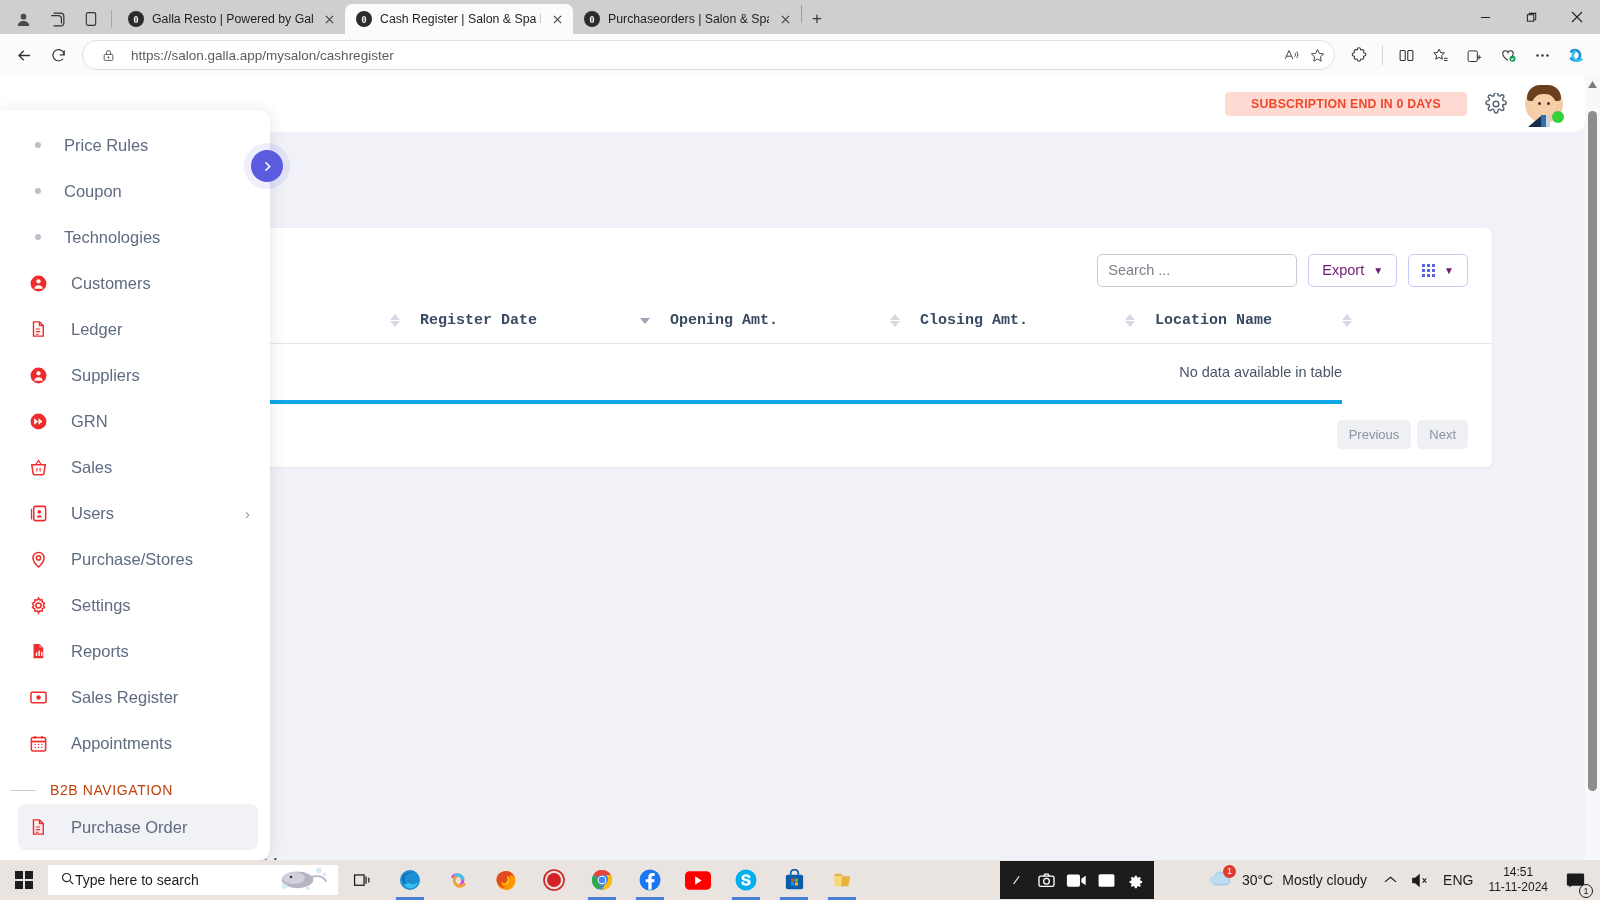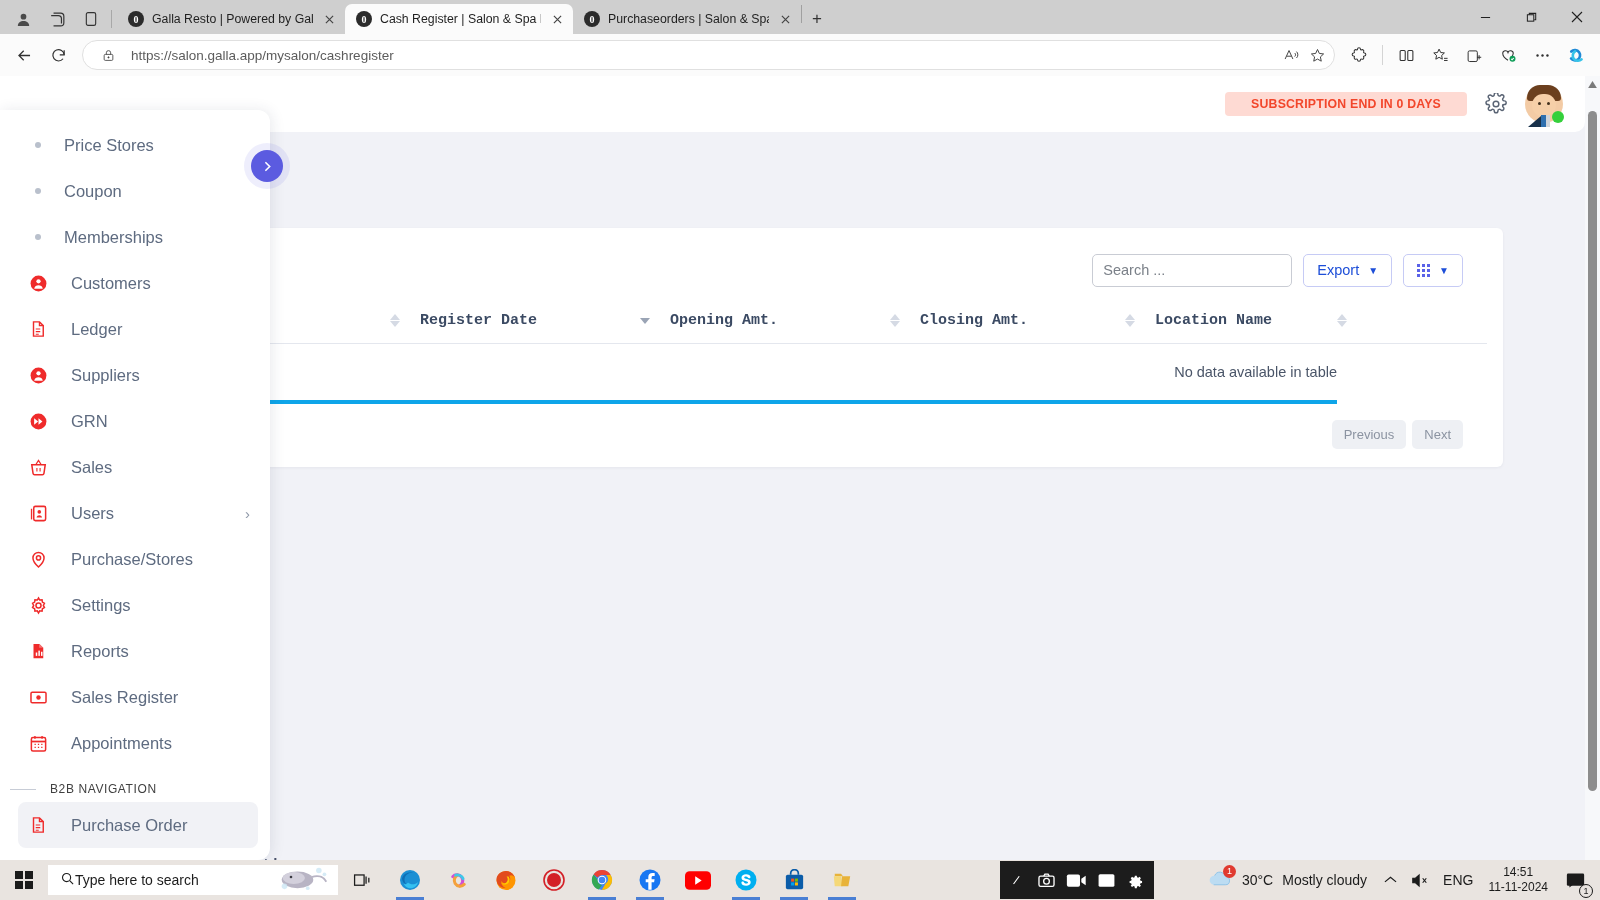--- a/index.html
+++ b/index.html
@@ -80,36 +80,36 @@
   .avatar .face { position:absolute; left:7px; top:9px; width:24px; height:23px; background:#f6cfa8; border-radius:11px 11px 12px 12px; }
   .avatar .e1,.avatar .e2 { position:absolute; top:17px; width:3px;height:3px;background:#43301d;border-radius:50%; }
   .avatar .e1{left:13px;} .avatar .e2{left:22px;}
   .avatar .body { position:absolute; left:3px; bottom:-4px; width:32px; height:12px; }
   .avatar .sh1 { position:absolute; left:0; bottom:0; width:13px; height:11px; background:#17304a; clip-path: polygon(100% 0,100% 100%,0 100%); }
   .avatar .sh2 { position:absolute; left:13px; bottom:0; width:5px; height:12px; background:#2e6fae; }
   .avatar .sh3 { position:absolute; left:18px; bottom:0; width:4px; height:12px; background:#cfd4da; }
   .avatar .dot { position:absolute; right:-1px; bottom:0; width:12px;height:12px;background:#35d03b;border-radius:50%; }
 
   .card {
-    position: absolute; left: 0; right: 97px; top: 152px;
-    background: #ffffff; border-radius: 6px; padding: 22px 16px 18px 0;
+    position: absolute; left: 0; right: 108px; top: 152px;
+    background: #ffffff; border-radius: 6px; padding: 22px 0 18px 0;
     box-shadow: 0 1px 3px rgba(30,40,70,.06);
   }
   .card-tools { display:flex; align-items:center; justify-content:space-between; padding: 0 24px 0 24px; height: 40px; }
   .entries-label { font-size: 14.5px; color: #5a6474; }
   .tools-right { display:flex; align-items:center; gap: 11px; }
   .search-input {
     width: 200px; height: 33px; border: 1px solid #c9ccd4; border-radius: 5px;
     padding: 0 10px; font-size: 14.5px; color: #6d7480; background:#fff;
     font-family: "Liberation Sans", sans-serif;
   }
   .search-input::placeholder { color: #7b8189; }
   .btn-outline {
     height: 33px; border: 1px solid #c6cbf5; border-radius: 5px; background: #fff;
-    color: #1d4ed8; font-size: 14.5px; display:flex; align-items:center; gap:9px;
+    color: #701a75; font-size: 14.5px; display:flex; align-items:center; gap:9px;
     padding: 0 13px; cursor: pointer;
   }
   .btn-outline .cv { font-size: 10px; }
   .grid-icon { display:grid; grid-template-columns: repeat(3,3px); grid-template-rows: repeat(3,3px); gap:2px; }
   .grid-icon i { background:#5a62e8; display:block; width:3px; height:3px; }
 
   table.dt { width:100%; border-collapse: collapse; margin-top: 10px; }
   table.dt thead th {
     font-size: 15px; color: #3b4a63; font-weight: bold; text-align: left;
     padding: 12px 0 14px 0; border-bottom: 1px solid #e4e7ee; white-space: nowrap; font-family: Liberation Mono, monospace;
@@ -150,21 +150,21 @@
     display: flex; align-items: center; gap: 23px; height: 46px;
     padding: 0 20px 0 28px; cursor: pointer; position: relative;
   }
   .nav-item .lbl { font-size: 16.5px; color: #5e6b80; white-space:nowrap; }
   .nav-item.active { background:#f1f2f6; border-radius:8px; margin: 0 12px 0 18px; padding-left:10px; }
   .nav-item .ico { width: 20px; height:20px; flex:none; display:flex; align-items:center; justify-content:center; color:#ef2b2b; }
   .nav-item .dotm { width:6px;height:6px;border-radius:50%;background:#b9c0cc; margin-left:7px; }
   .nav-item .chev { margin-left:auto; color:#8e98a8; font-size: 15px; }
   .section-sep { display:flex; align-items:center; gap: 14px; padding: 16px 20px 6px 10px; }
   .section-sep .dash { width:26px; height:1px; background:#c7ccd6; }
-  .section-sep .stxt { font-size: 12px; color:#404040; letter-spacing: .6px; }
+  .section-sep .stxt { font-size: 14px; color:#c2410c; letter-spacing: .6px; }
 
   .drawer-toggle {
     position: absolute; left: 251px; top: 74px; width: 32px; height: 32px;
     background: #5b5be0; border-radius: 50%; z-index: 40;
     display: flex; align-items: center; justify-content: center;
     color: #fff; font-size: 15px; box-shadow: 0 0 0 7px rgba(91,91,224,.10);
   }
   .click-dot {
     position: absolute; left: 183px; top: 786px; width: 49px; height: 49px;
     background: #f5ef26; border-radius: 50%; z-index: 50;
@@ -498,29 +498,29 @@
         <svg width="9" height="7" viewBox="0 0 10 8" fill="#7a7a7a">
             <path d="M5 0l5 8H0z"></path>
           </svg>
       </div>
       <div class="thumb"></div>
     </div>
 
     <div class="drawer">
       <div class="nav-item">
         <span class="dotm"></span>
-        <span class="lbl">Price Stores</span>
+        <span class="lbl">Price Rules</span>
       </div>
       <div class="nav-item">
         <span class="dotm"></span>
         <span class="lbl">Coupon</span>
       </div>
       <div class="nav-item">
         <span class="dotm"></span>
-        <span class="lbl">Memberships</span>
+        <span class="lbl">Technologies</span>
       </div>
 
       <div class="nav-item">
         <span class="ico">
           <svg width="19" height="19" viewBox="0 0 24 24" fill="#ef2b2b">
               <circle cx="12" cy="12" r="10"></circle>
               <circle cx="12" cy="9.3" r="2.7" fill="#fff"></circle>
               <path d="M6.6 18.5c.6-2.8 2.8-4.2 5.4-4.2s4.8 1.4 5.4 4.2z" fill="#fff"></path>
             </svg>
         </span>

